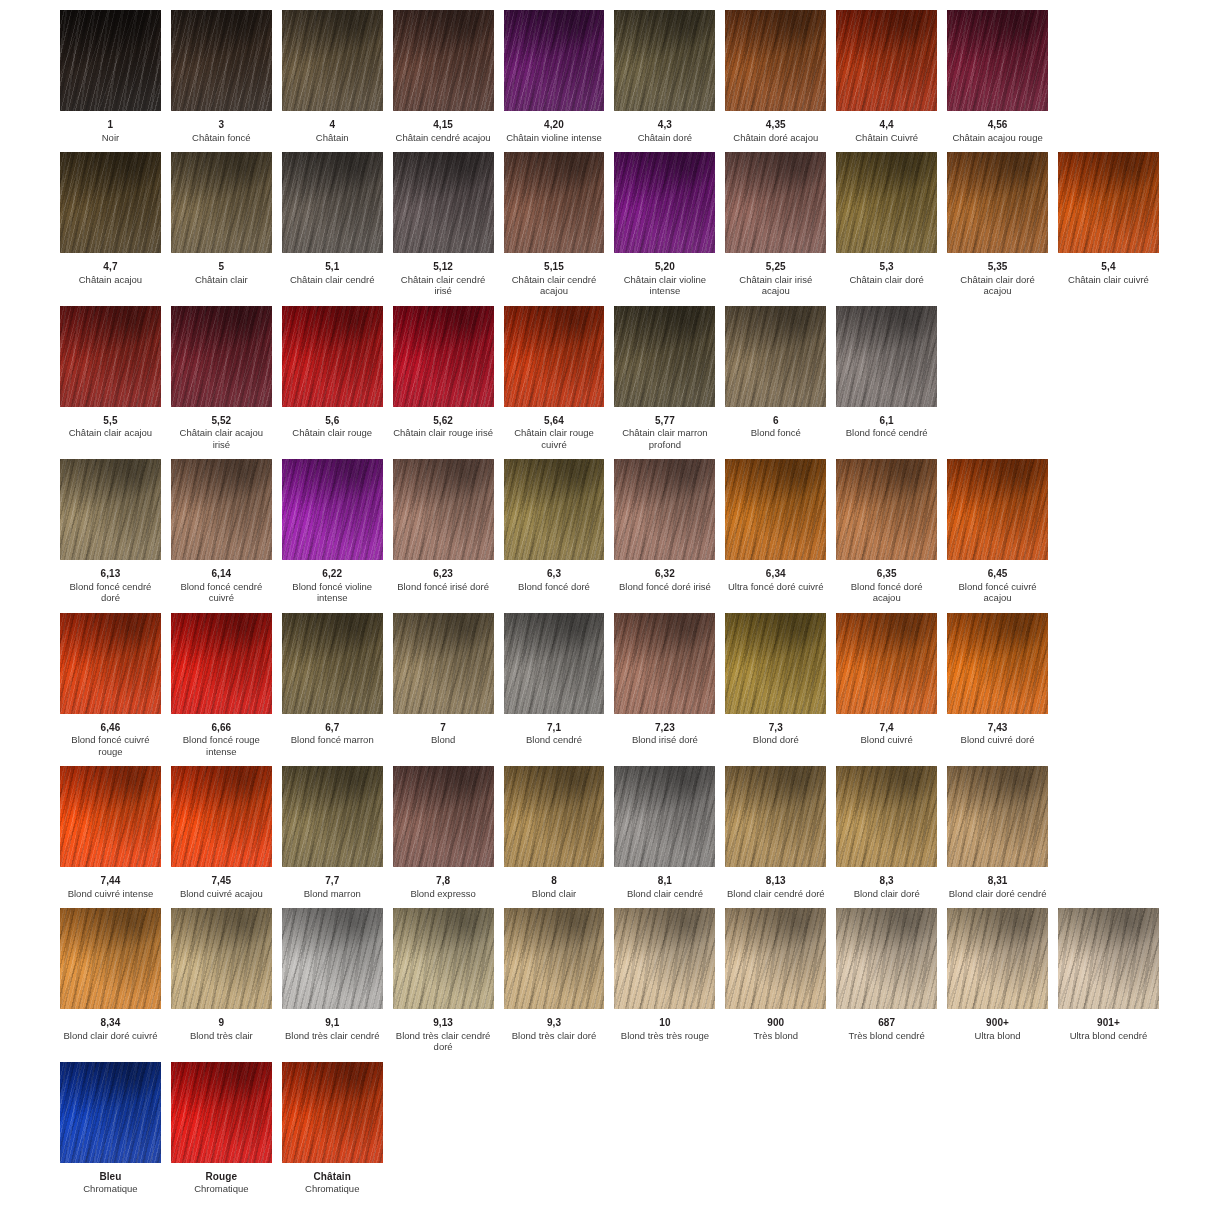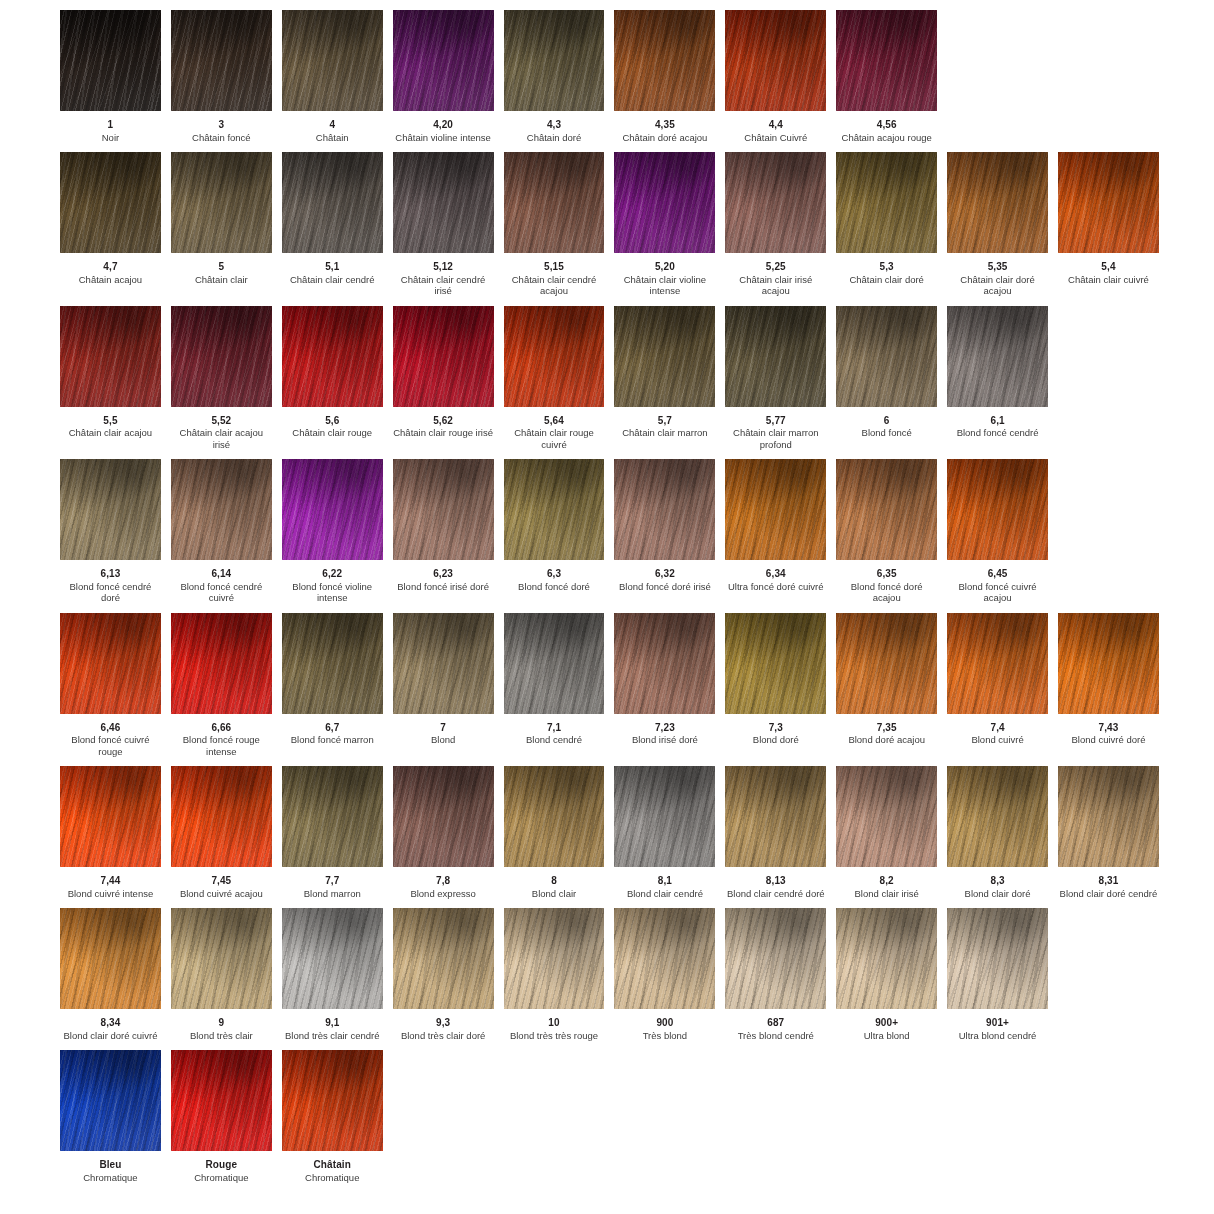--- a/index.html
+++ b/index.html
@@ -145,20 +145,32 @@
           <div class="tex strandsB"></div>
           <div class="tex strandsC"></div>
           <div class="shade"></div>
         </div>
         <div class="swatch-label">
           <span class="swatch-code">4</span>
           <span class="swatch-name">Châtain</span>
         </div>
       </div>
       <div class="swatch-cell">
+        <div class="swatch-tile" style="background: linear-gradient(162deg, rgb(74, 47, 40) 0%, rgb(106, 70, 58) 48%, rgb(74, 47, 40) 100%);">
+          <div class="tex strandsA"></div>
+          <div class="tex strandsB"></div>
+          <div class="tex strandsC"></div>
+          <div class="shade"></div>
+        </div>
+        <div class="swatch-label">
+          <span class="swatch-code">4,15</span>
+          <span class="swatch-name">Châtain cendré acajou</span>
+        </div>
+      </div>
+      <div class="swatch-cell">
         <div class="swatch-tile" style="background: linear-gradient(162deg, rgb(76, 16, 80) 0%, rgb(109, 29, 112) 48%, rgb(76, 16, 80) 100%);">
           <div class="tex strandsA"></div>
           <div class="tex strandsB"></div>
           <div class="tex strandsC"></div>
           <div class="shade"></div>
         </div>
         <div class="swatch-label">
           <span class="swatch-code">4,20</span>
           <span class="swatch-name">Châtain violine intense</span>
         </div>
@@ -391,32 +403,20 @@
           <div class="tex strandsB"></div>
           <div class="tex strandsC"></div>
           <div class="shade"></div>
         </div>
         <div class="swatch-label">
           <span class="swatch-code">5,64</span>
           <span class="swatch-name">Châtain clair rouge cuivré</span>
         </div>
       </div>
       <div class="swatch-cell">
-        <div class="swatch-tile" style="background: linear-gradient(162deg, rgb(87, 74, 48) 0%, rgb(118, 101, 64) 48%, rgb(87, 74, 48) 100%);">
-          <div class="tex strandsA"></div>
-          <div class="tex strandsB"></div>
-          <div class="tex strandsC"></div>
-          <div class="shade"></div>
-        </div>
-        <div class="swatch-label">
-          <span class="swatch-code">5,7</span>
-          <span class="swatch-name">Châtain clair marron</span>
-        </div>
-      </div>
-      <div class="swatch-cell">
         <div class="swatch-tile" style="background: linear-gradient(162deg, rgb(75, 67, 47) 0%, rgb(103, 92, 65) 48%, rgb(75, 67, 47) 100%);">
           <div class="tex strandsA"></div>
           <div class="tex strandsB"></div>
           <div class="tex strandsC"></div>
           <div class="shade"></div>
         </div>
         <div class="swatch-label">
           <span class="swatch-code">5,77</span>
           <span class="swatch-name">Châtain clair marron profond</span>
         </div>
@@ -637,32 +637,20 @@
           <div class="tex strandsB"></div>
           <div class="tex strandsC"></div>
           <div class="shade"></div>
         </div>
         <div class="swatch-label">
           <span class="swatch-code">7,3</span>
           <span class="swatch-name">Blond doré</span>
         </div>
       </div>
       <div class="swatch-cell">
-        <div class="swatch-tile" style="background: linear-gradient(162deg, rgb(187, 93, 27) 0%, rgb(213, 120, 43) 48%, rgb(187, 93, 27) 100%);">
-          <div class="tex strandsA"></div>
-          <div class="tex strandsB"></div>
-          <div class="tex strandsC"></div>
-          <div class="shade"></div>
-        </div>
-        <div class="swatch-label">
-          <span class="swatch-code">7,35</span>
-          <span class="swatch-name">Blond doré acajou</span>
-        </div>
-      </div>
-      <div class="swatch-cell">
         <div class="swatch-tile" style="background: linear-gradient(162deg, rgb(198, 83, 18) 0%, rgb(224, 109, 28) 48%, rgb(198, 83, 18) 100%);">
           <div class="tex strandsA"></div>
           <div class="tex strandsB"></div>
           <div class="tex strandsC"></div>
           <div class="shade"></div>
         </div>
         <div class="swatch-label">
           <span class="swatch-code">7,4</span>
           <span class="swatch-name">Blond cuivré</span>
         </div>
@@ -760,32 +748,20 @@
           <div class="tex strandsB"></div>
           <div class="tex strandsC"></div>
           <div class="shade"></div>
         </div>
         <div class="swatch-label">
           <span class="swatch-code">8,13</span>
           <span class="swatch-name">Blond clair cendré doré</span>
         </div>
       </div>
       <div class="swatch-cell">
-        <div class="swatch-tile" style="background: linear-gradient(162deg, rgb(168, 124, 104) 0%, rgb(196, 154, 132) 48%, rgb(168, 124, 104) 100%);">
-          <div class="tex strandsA"></div>
-          <div class="tex strandsB"></div>
-          <div class="tex strandsC"></div>
-          <div class="shade"></div>
-        </div>
-        <div class="swatch-label">
-          <span class="swatch-code">8,2</span>
-          <span class="swatch-name">Blond clair irisé</span>
-        </div>
-      </div>
-      <div class="swatch-cell">
         <div class="swatch-tile" style="background: linear-gradient(162deg, rgb(160, 124, 66) 0%, rgb(189, 153, 89) 48%, rgb(160, 124, 66) 100%);">
           <div class="tex strandsA"></div>
           <div class="tex strandsB"></div>
           <div class="tex strandsC"></div>
           <div class="shade"></div>
         </div>
         <div class="swatch-label">
           <span class="swatch-code">8,3</span>
           <span class="swatch-name">Blond clair doré</span>
         </div>
@@ -832,20 +808,32 @@
       <div class="swatch-cell">
         <div class="swatch-tile" style="background: linear-gradient(162deg, rgb(166, 163, 160) 0%, rgb(194, 192, 189) 48%, rgb(166, 163, 160) 100%);">
           <div class="tex strandsA"></div>
           <div class="tex strandsB"></div>
           <div class="tex strandsC"></div>
           <div class="shade"></div>
         </div>
         <div class="swatch-label">
           <span class="swatch-code">9,1</span>
           <span class="swatch-name">Blond très clair cendré</span>
+        </div>
+      </div>
+      <div class="swatch-cell">
+        <div class="swatch-tile" style="background: linear-gradient(162deg, rgb(176, 160, 120) 0%, rgb(201, 187, 149) 48%, rgb(176, 160, 120) 100%);">
+          <div class="tex strandsA"></div>
+          <div class="tex strandsB"></div>
+          <div class="tex strandsC"></div>
+          <div class="shade"></div>
+        </div>
+        <div class="swatch-label">
+          <span class="swatch-code">9,13</span>
+          <span class="swatch-name">Blond très clair cendré doré</span>
         </div>
       </div>
       <div class="swatch-cell">
         <div class="swatch-tile" style="background: linear-gradient(162deg, rgb(183, 154, 106) 0%, rgb(208, 181, 136) 48%, rgb(183, 154, 106) 100%);">
           <div class="tex strandsA"></div>
           <div class="tex strandsB"></div>
           <div class="tex strandsC"></div>
           <div class="shade"></div>
         </div>
         <div class="swatch-label">

